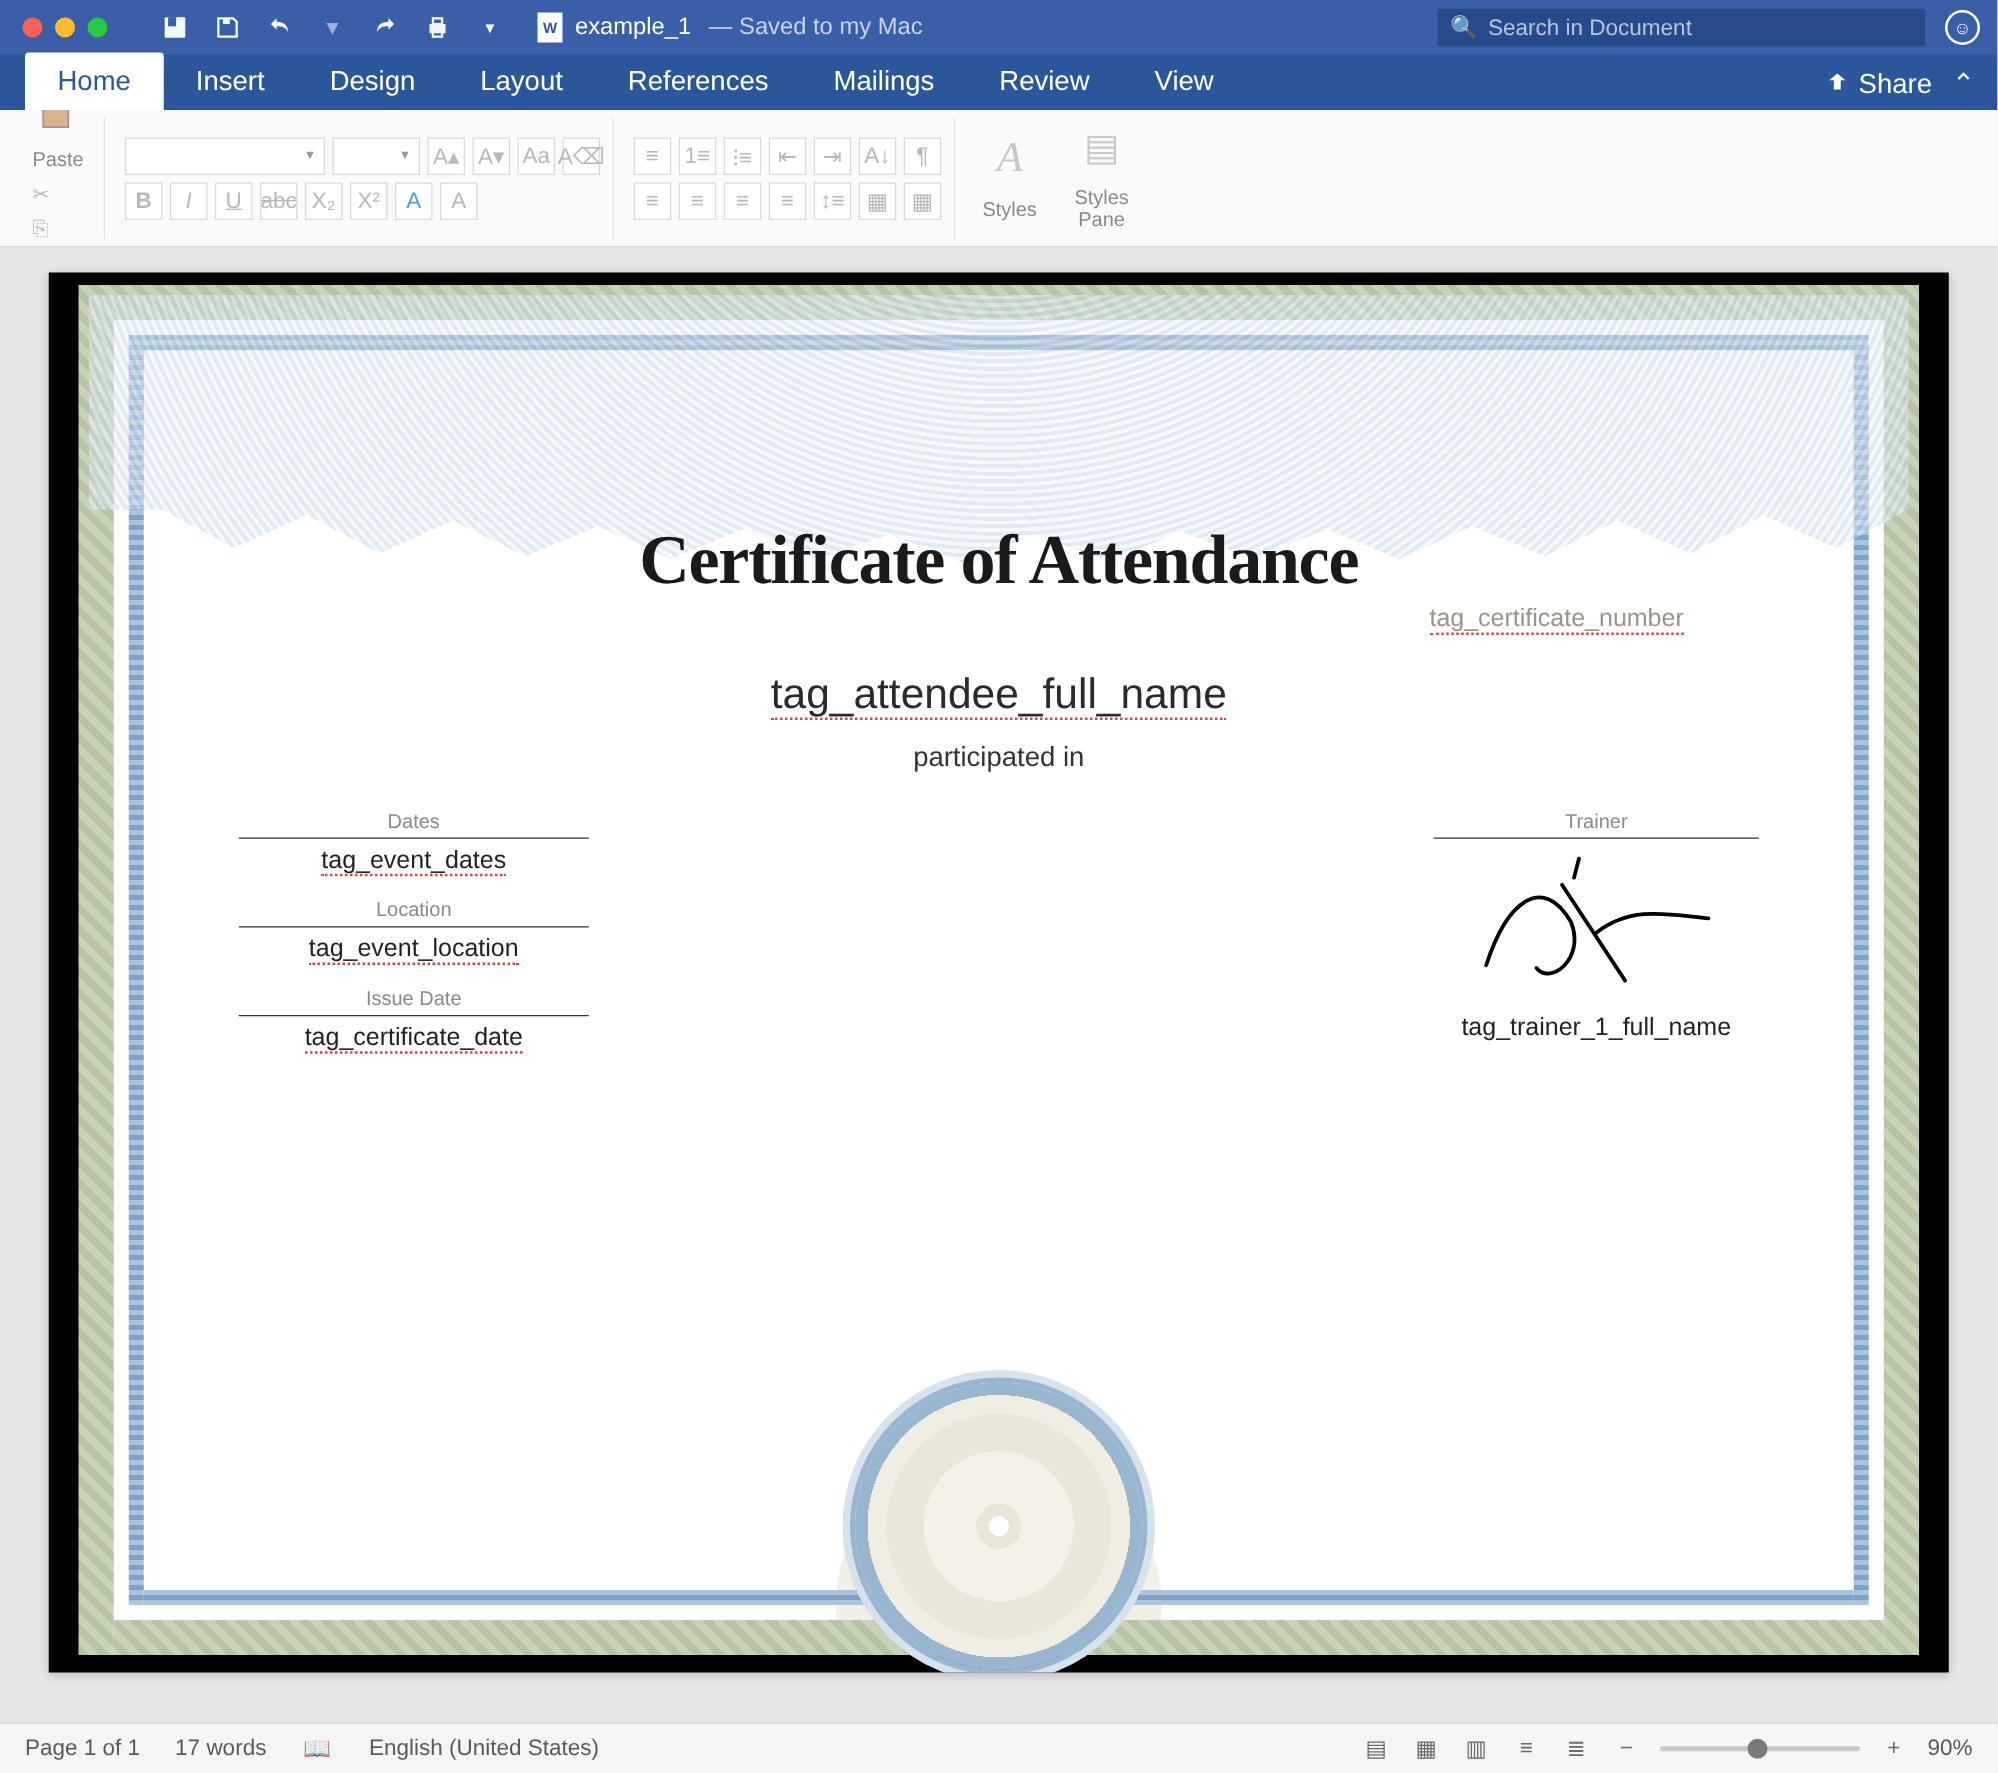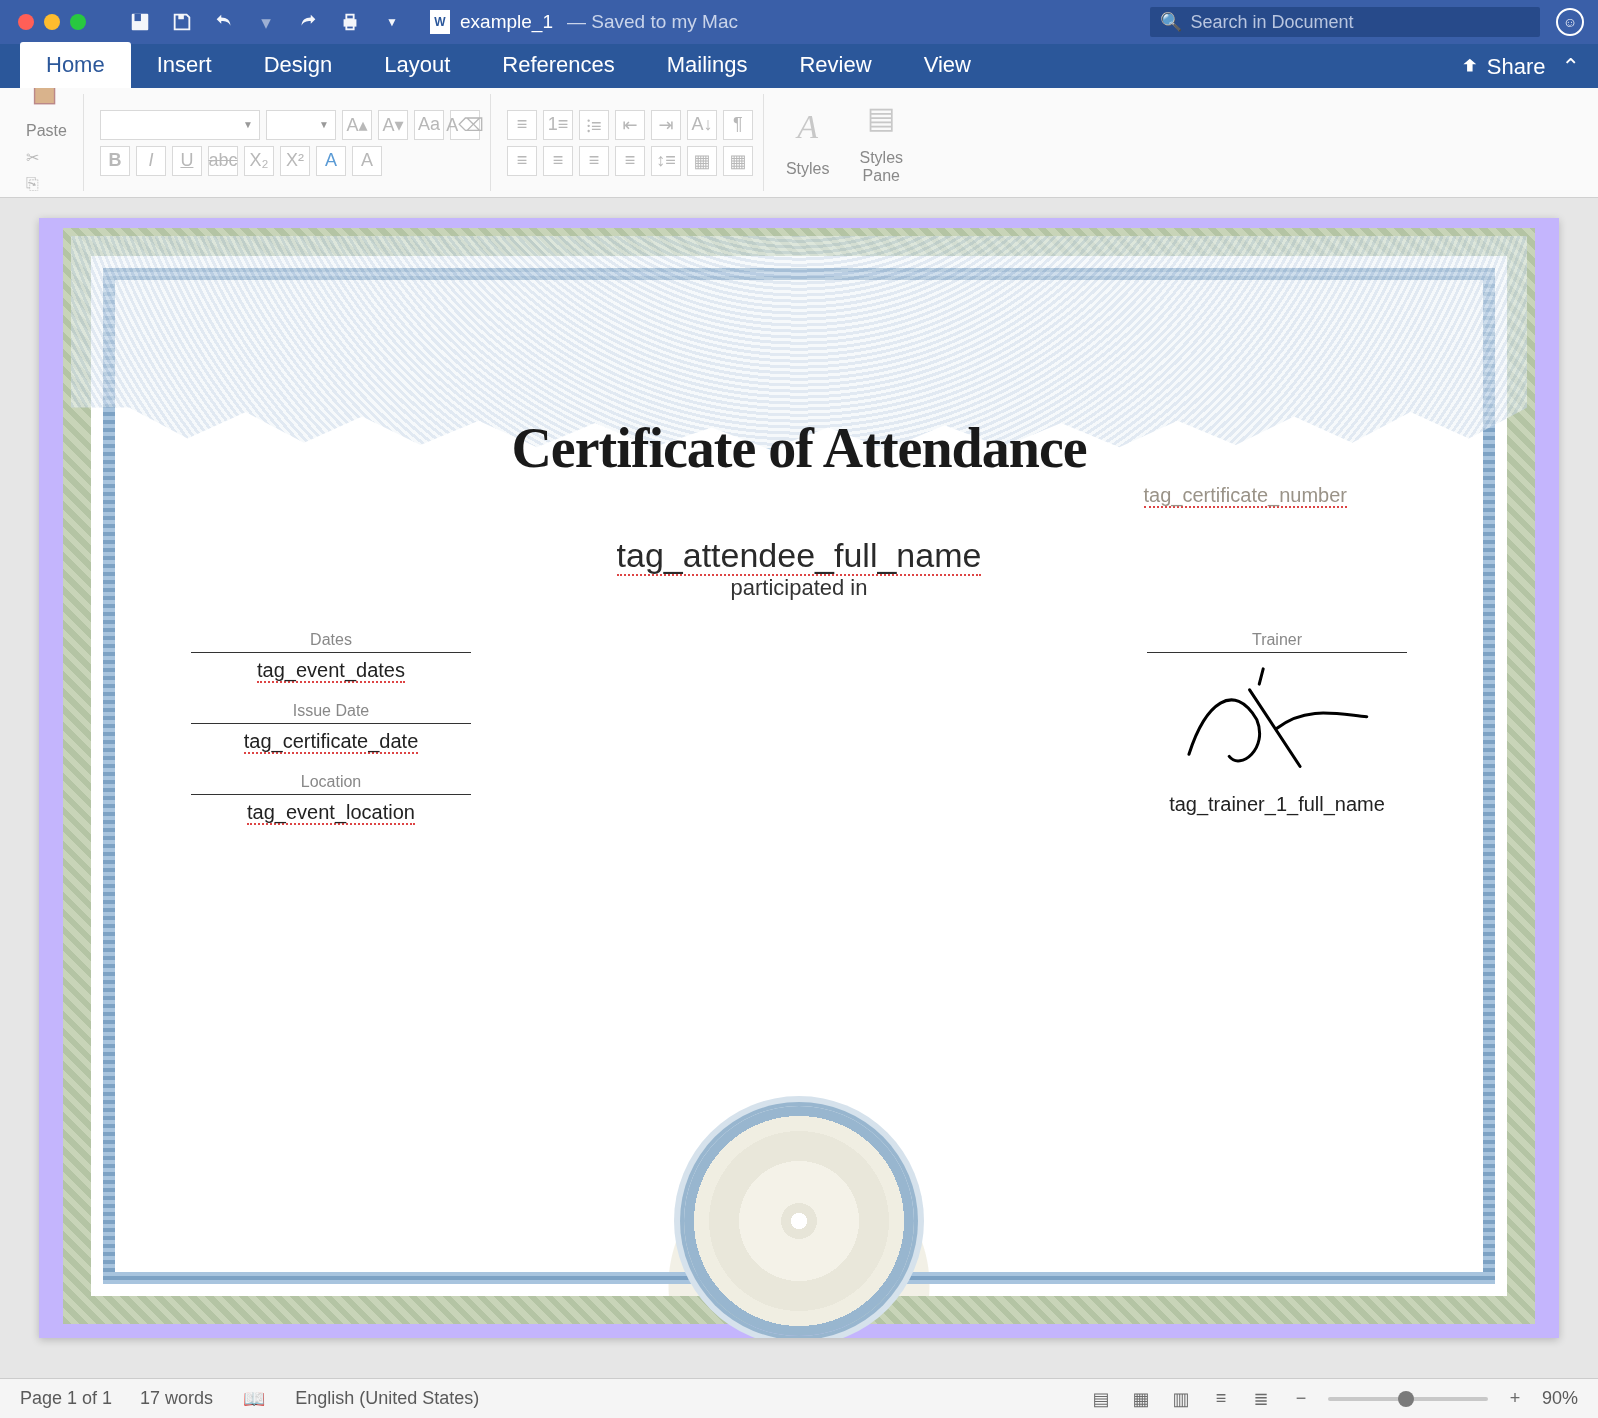--- a/index.html
+++ b/index.html
@@ -29,21 +29,21 @@
   .group.last{border-right:none;}
   .grow { display:flex; gap:6px; align-items:center;}
   .bigbtn { display:flex; flex-direction:column; align-items:center; justify-content:center; color:#898989; font-size:16px; gap:14px; padding:2px 6px;}
   .iconbox { width:36px; height:36px; border:1px solid #d9d9d9; background:#fff; display:flex; align-items:center;justify-content:center;color:#b8b8b8; font-size:18px;}
   .iconbox.small{width:30px;height:30px;}
   .combo { height:30px; border:1px solid #d9d9d9; background:#fff; display:flex; align-items:center; justify-content:flex-end; padding:0 6px; color:#b8b8b8;}
   .combo.font{width:160px;} .combo.size{width:70px;}
   .tri{font-size:10px;color:#999;}
   
   .docarea { flex:1; background:#e6e6e6; overflow:auto; position:relative;}
-  .page { width:1520px; height:1120px; margin:20px auto 40px; background:#c4b5fd; box-shadow:0 2px 8px rgba(0,0,0,.2); position:relative; overflow:hidden;}
+  .page { width:1520px; height:1120px; margin:20px auto 40px; background:#000000; box-shadow:0 2px 8px rgba(0,0,0,.2); position:relative; overflow:hidden;}
   
   .cert { position:absolute; left:24px; top:10px; right:24px; bottom:14px;
     border:28px solid;
     border-image: repeating-linear-gradient(45deg,#b4c4a4 0 6px,#c8d4b8 6px 12px) 28;
     background:
       radial-gradient(circle at 50% 99%, #f2f0e6 0 130px, transparent 131px),
       #fff;
   }
   .cert::before{ content:""; position:absolute; inset:12px; border:12px solid #88a8c8;
     border-image:repeating-linear-gradient(0deg,#a8c4de 0 4px,#7da2c4 4px 8px) 12; }
@@ -59,21 +59,21 @@
   .seal{ position:absolute; bottom:-40px; left:50%; transform:translateX(-50%); width:230px;height:230px;
     border-radius:50%;
     background:
       radial-gradient(circle,#fff 0 8px,#e7e5d8 8px 18px,#f4f2e8 18px 60px,#e9e7da 60px 90px,#f0eee2 90px 105px,#98b6cf 105px 115px,transparent 116px);
     box-shadow:0 0 0 4px #98b6cf,0 0 0 10px #d6e2ec;
   }
   .cert-body { position:absolute; left:100px; right:100px; top:160px; bottom:60px;}
   .cert-title{ font-family:Georgia,"Times New Roman",serif; font-size:56px; font-weight:bold; text-align:center; color:#1a1a1a; letter-spacing:-1px;}
   .cert-num { text-align:right; font-family:"Courier New",monospace; font-size:20px; color:#9a9388; margin-right:60px; margin-top:4px;}
   .cert-att { text-align:center; font-family:Georgia,serif; font-size:34px; color:#2a2a2a; margin-top:28px;}
-  .cert-part{ text-align:center; font-size:22px; color:#333; }
+  .cert-part{ text-align:center; font-size:22px; color:#333; margin-top:18px;}
   .cert-event{ text-align:center; font-family:Georgia,serif; font-size:32px; color:#2a2a2a; margin-top:10px;}
   .ul-red { border-bottom:2px dotted #d44; display:inline;}
   .cert-cols{ display:flex; justify-content:space-between; margin-top:30px;}
   .left-col{ width:280px;}
   .info-block{ margin-bottom:20px;}
   .info-label{ font-size:16px; color:#888; text-align:center; border-bottom:1.5px solid #333; padding-bottom:3px;}
   .info-val{ font-size:20px; color:#222; text-align:center; padding-top:6px;}
   .right-col{ width:260px; text-align:center;}
   .sig-label{ font-size:16px; color:#888; border-bottom:1.5px solid #333; padding-bottom:3px;}
   .sig-img{ height:140px; display:flex; align-items:center; justify-content:center; font-family:"Brush Script MT",cursive; font-size:72px; color:#000; transform:rotate(-4deg);}
@@ -247,26 +247,26 @@
         <div class="cert-num"><span class="ul-red">tag_certificate_number</span></div>
         <div class="cert-att"><span class="ul-red">tag_attendee_full_name</span></div>
         <div class="cert-part">participated in</div>
         <div class="cert-cols">
           <div class="left-col">
             <div class="info-block">
               <div class="info-label">Dates</div>
               <div class="info-val"><span class="ul-red">tag_event_dates</span></div>
             </div>
             <div class="info-block">
+              <div class="info-label">Location</div>
+              <div class="info-val"><span class="ul-red">tag_event_location</span></div>
+            </div>
+            <div class="info-block">
               <div class="info-label">Issue Date</div>
               <div class="info-val"><span class="ul-red">tag_certificate_date</span></div>
-            </div>
-            <div class="info-block">
-              <div class="info-label">Location</div>
-              <div class="info-val"><span class="ul-red">tag_event_location</span></div>
             </div>
           </div>
           <div class="right-col">
             <div class="sig-label">Trainer</div>
             <div class="sig-img">
               <svg width="220" height="130" viewBox="0 0 220 130">
                   <path d="M20 90 C 40 40, 70 20, 90 60 C 100 90, 70 110, 60 95 M85 30 L 130 110 M110 70 C 140 50, 170 60, 200 65 M95 25 L 100 10" fill="none" stroke="#000" stroke-width="3" stroke-linecap="round"></path>
                 </svg>
             </div>
             <div class="sig-name">tag_trainer_1_full_name</div>

